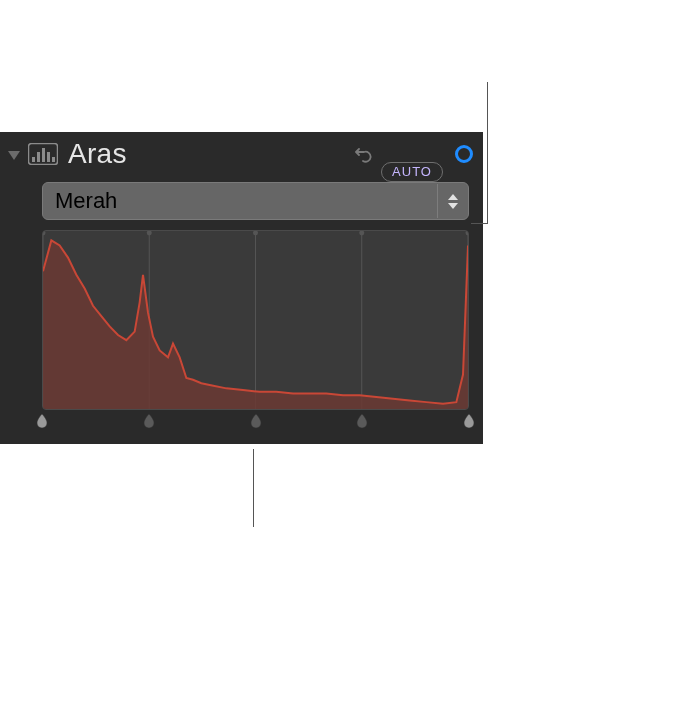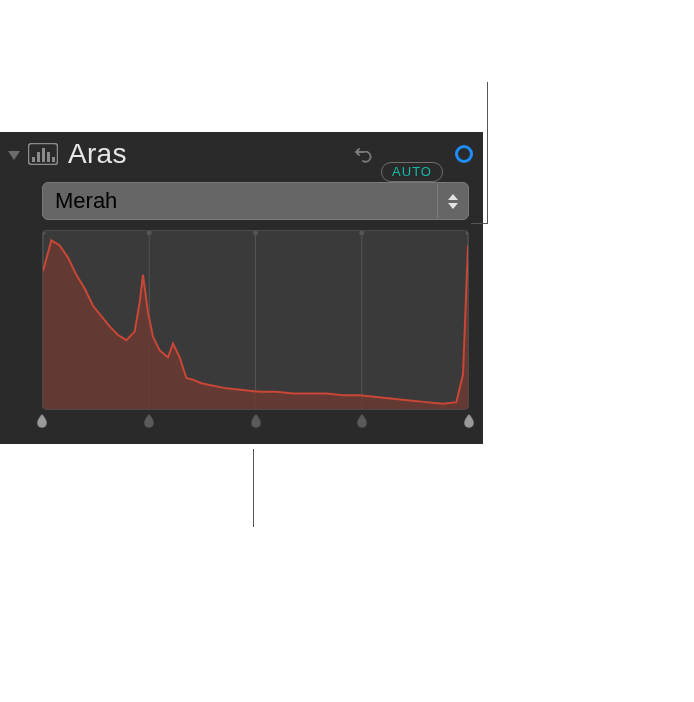--- a/index.html
+++ b/index.html
@@ -46,21 +46,21 @@
     }
     .spacer { flex: 1; }
     .undo {
       width: 20px; height: 20px;
       flex-shrink: 0;
       display: flex; align-items: center; justify-content: center;
       color: #7a7a7a;
     }
     .auto-btn {
       border: 1.5px solid #6f6f6f;
-      color: #14b8a6;
+      color: #c4b5fd;
       padding: 1px 10px 2px 10px;
       border-radius: 12px;
       font-size: 13px;
       font-weight: 500;
       letter-spacing: 1px;
       background: transparent;
       cursor: pointer;
       flex-shrink: 0;
       margin-top: 36px;
     }

